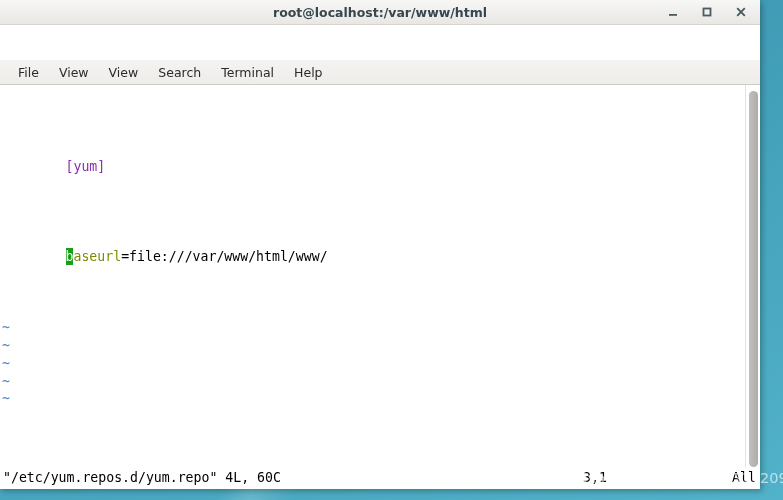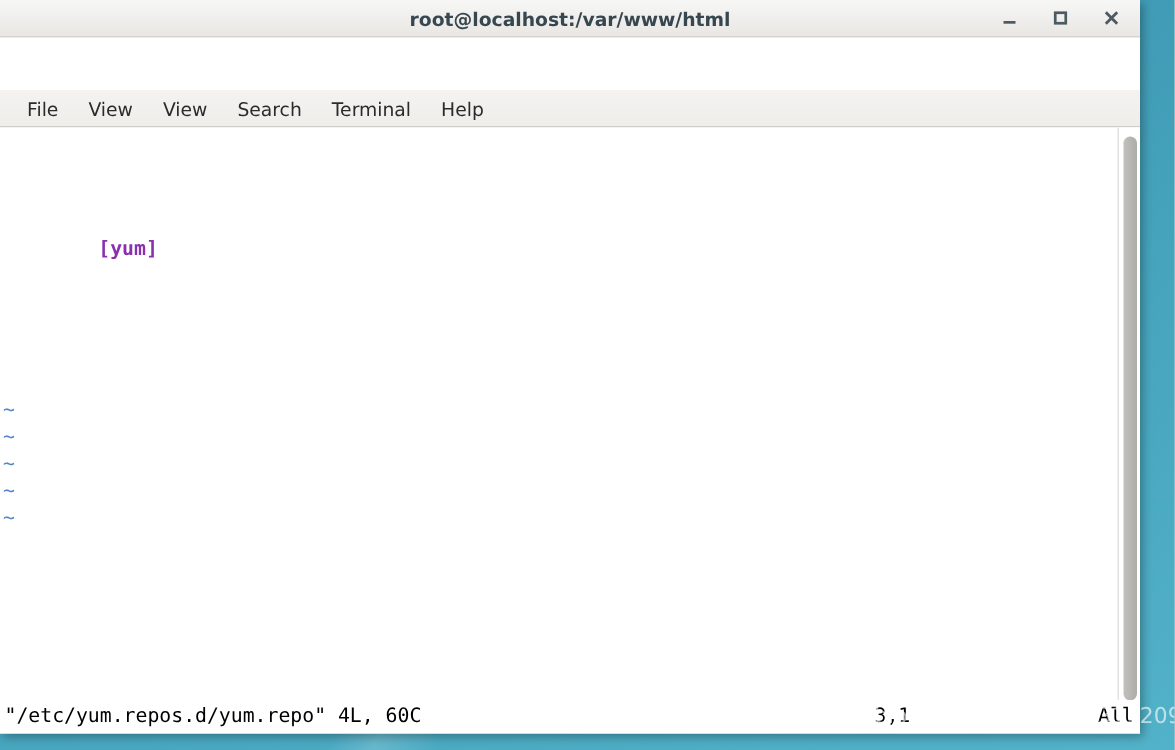--- a/index.html
+++ b/index.html
@@ -121,21 +121,21 @@
     font-size: 13.2px;
     line-height: 17.85px;
     color: #000000;
     overflow: hidden;
     position: relative;
     white-space: pre;
   }
   .tline { height: 17.85px; white-space: pre; }
 
   
-  .c-section  { color: #8a2fb0; font-weight: bold; }      
+  .c-section  { color: #8a2fb0; }      
   .c-key      { color: #7d8b00; }      
   .c-val      { color: #000000; }
   .c-num      { color: #d02020; }      
   .c-tilde    { color: #4f86c6; }      
   .cursor {
     background: #1a9e1a;
     color: #e8ffe8;
     display: inline-block;
   }
 
@@ -245,20 +245,23 @@
   </div>
 
   <div id="termwrap">
     <div id="term">
 
       <div class="tline">
         <span class="c-section">[yum]</span>
       </div>
 
 
+      <div class="tline">
+        <span class="cursor">b</span><span class="c-key">aseurl</span><span class="c-val">=</span><span class="c-val">file:///var/www/html/www/</span>
+      </div>
 
 
       <div id="filler"><div class="tline"><span class="c-tilde">~</span></div><div class="tline"><span class="c-tilde">~</span></div><div class="tline"><span class="c-tilde">~</span></div><div class="tline"><span class="c-tilde">~</span></div><div class="tline"><span class="c-tilde">~</span></div></div>
     </div>
 
     <div id="scrollbar">
       <div id="scroll-trough">
         <div id="scroll-thumb"></div>
       </div>
     </div>

